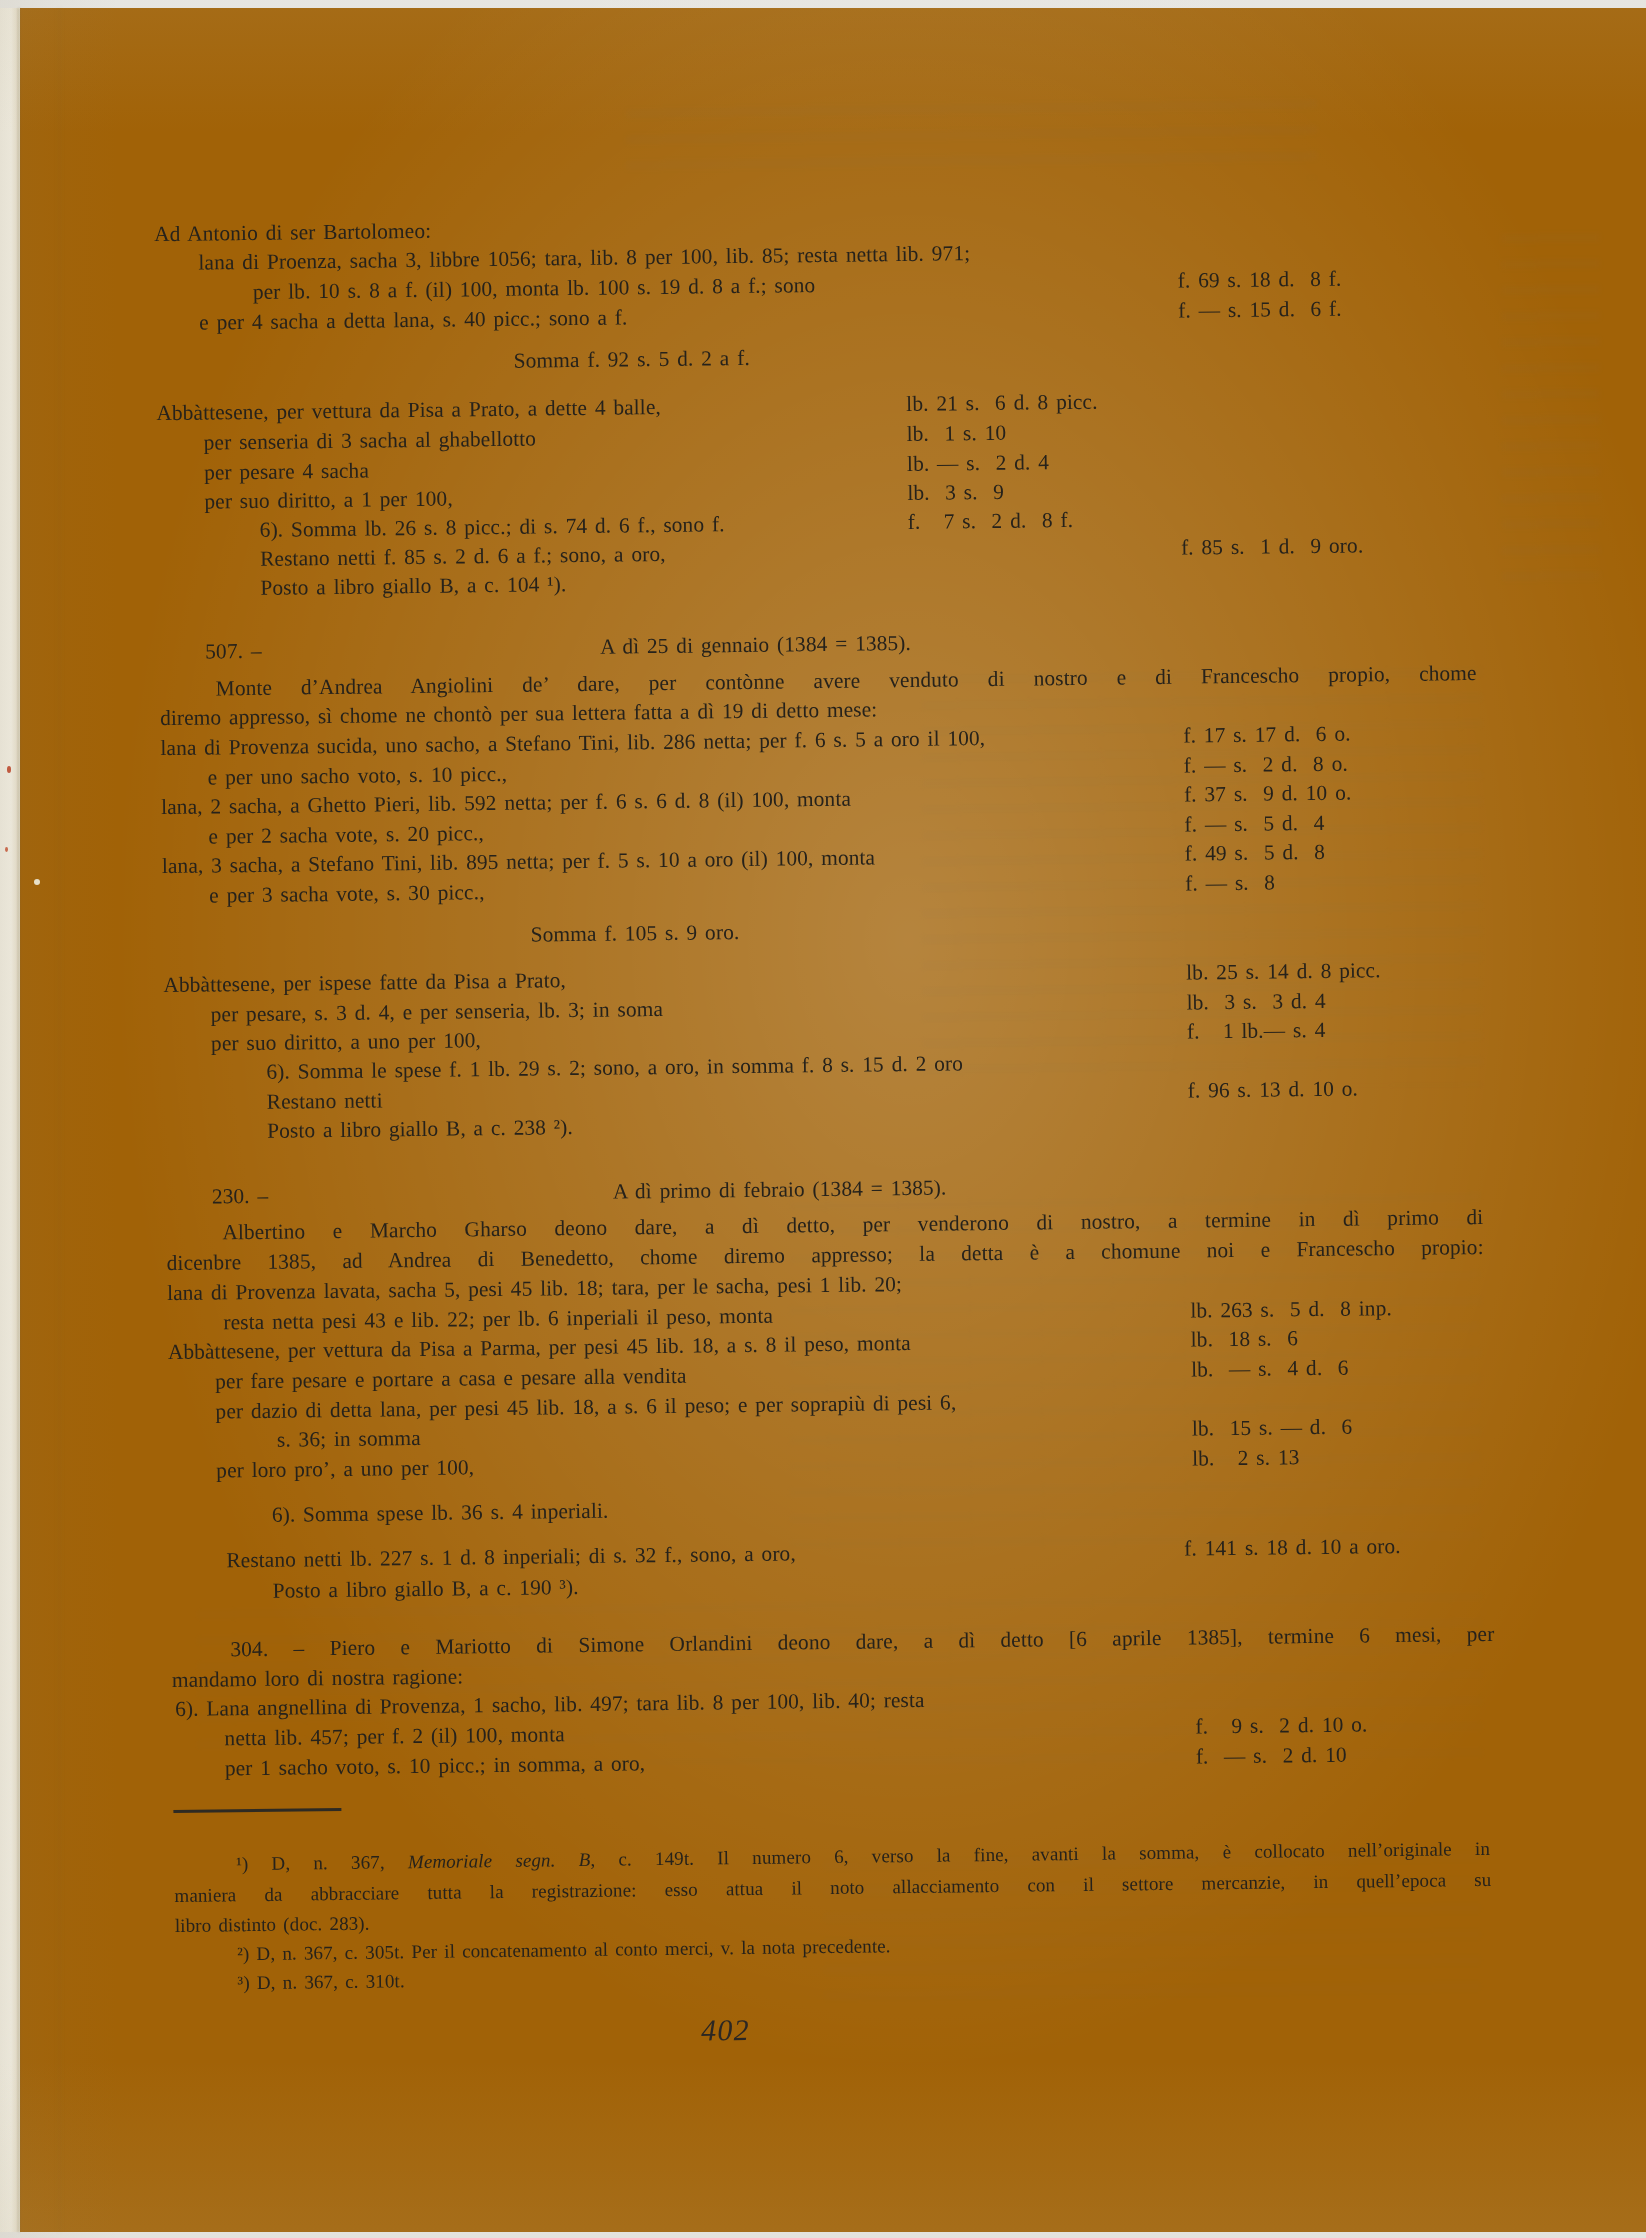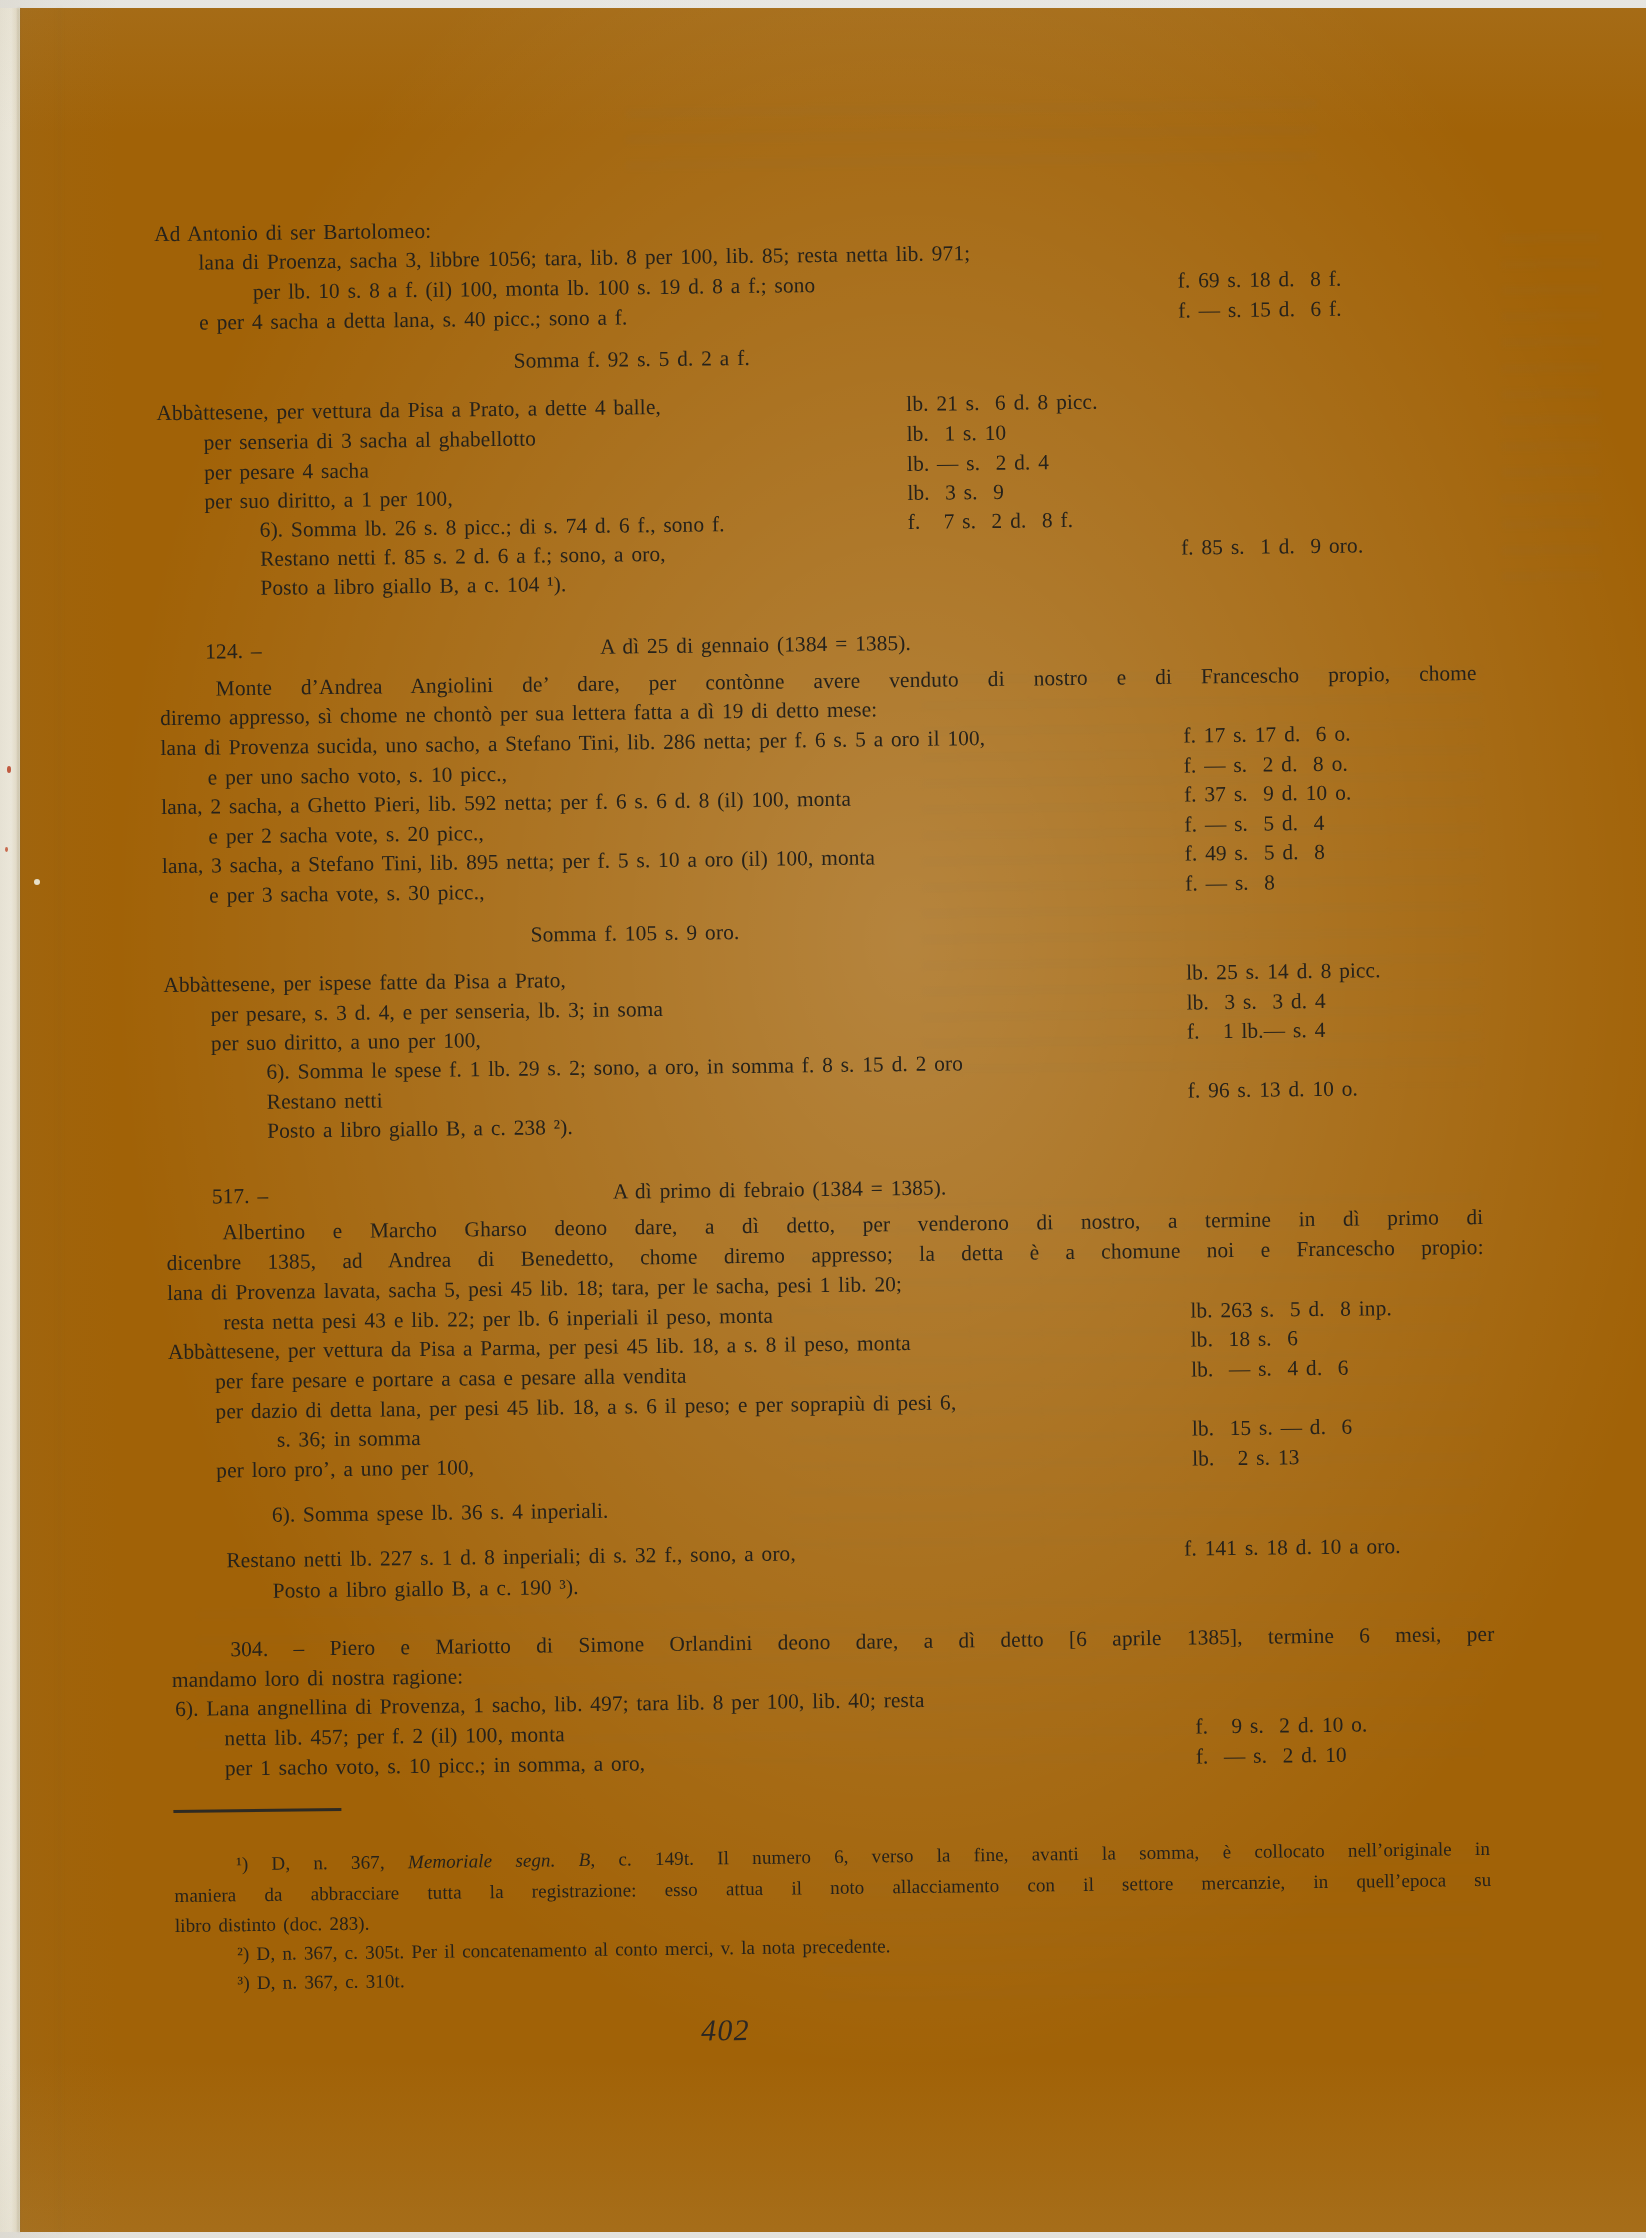--- a/index.html
+++ b/index.html
@@ -108,21 +108,21 @@
       </div>
     <div class="ln" style="top:537px">
         <span style="left:267px">Restano netti f. 85 s. 2 d. 6 a f.; sono, a oro,</span>
         <span class="amt" style="left:1188px">f. 85 s.  1 d.  9 oro.</span>
       </div>
     <div class="ln" style="top:566px">
         <span style="left:267px">Posto a libro giallo B, a c. 104 ¹).</span>
       </div>
 
     <div class="ln" style="top:629px">
-        <span style="left:211px">124. –</span>
+        <span style="left:211px">507. –</span>
         <span style="left:606px">A dì 25 di gennaio (1384 = 1385).</span>
       </div>
     <div class="ln" style="top:666px">
         <span class="just" style="left:221px;width:1261px">Monte d’Andrea Angiolini de’ dare, per contònne avere venduto di nostro e di Francescho propio, chome</span>
       </div>
     <div class="ln" style="top:695px">
         <span style="left:165px">diremo appresso, sì chome ne chontò per sua lettera fatta a dì 19 di detto mese:</span>
       </div>
     <div class="ln" style="top:725px">
         <span style="left:165px">lana di Provenza sucida, uno sacho, a Stefano Tini, lib. 286 netta; per f. 6 s. 5 a oro il 100,</span>
@@ -169,21 +169,21 @@
       </div>
     <div class="ln" style="top:1080px">
         <span style="left:267px">Restano netti</span>
         <span class="amt" style="left:1188px">f. 96 s. 13 d. 10 o.</span>
       </div>
     <div class="ln" style="top:1109px">
         <span style="left:267px">Posto a libro giallo B, a c. 238 ²).</span>
       </div>
 
     <div class="ln" style="top:1174px">
-        <span style="left:211px">517. –</span>
+        <span style="left:211px">230. –</span>
         <span style="left:612px">A dì primo di febraio (1384 = 1385).</span>
       </div>
     <div class="ln" style="top:1210px">
         <span class="just" style="left:221px;width:1261px">Albertino e Marcho Gharso deono dare, a dì detto, per venderono di nostro, a termine in dì primo di</span>
       </div>
     <div class="ln" style="top:1240px">
         <span class="just" style="left:165px;width:1317px">dicenbre 1385, ad Andrea di Benedetto, chome diremo appresso; la detta è a chomune noi e Francescho propio:</span>
       </div>
     <div class="ln" style="top:1270px">
         <span style="left:165px">lana di Provenza lavata, sacha 5, pesi 45 lib. 18; tara, per le sacha, pesi 1 lib. 20;</span>

